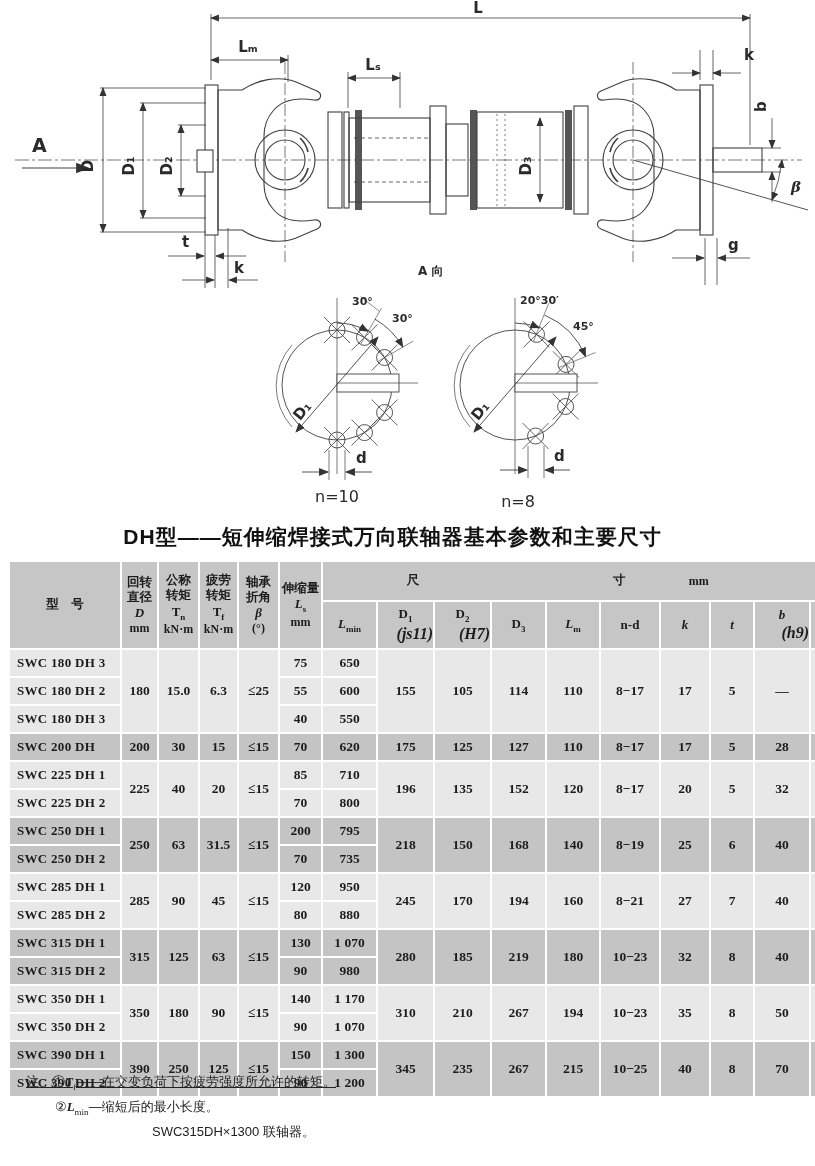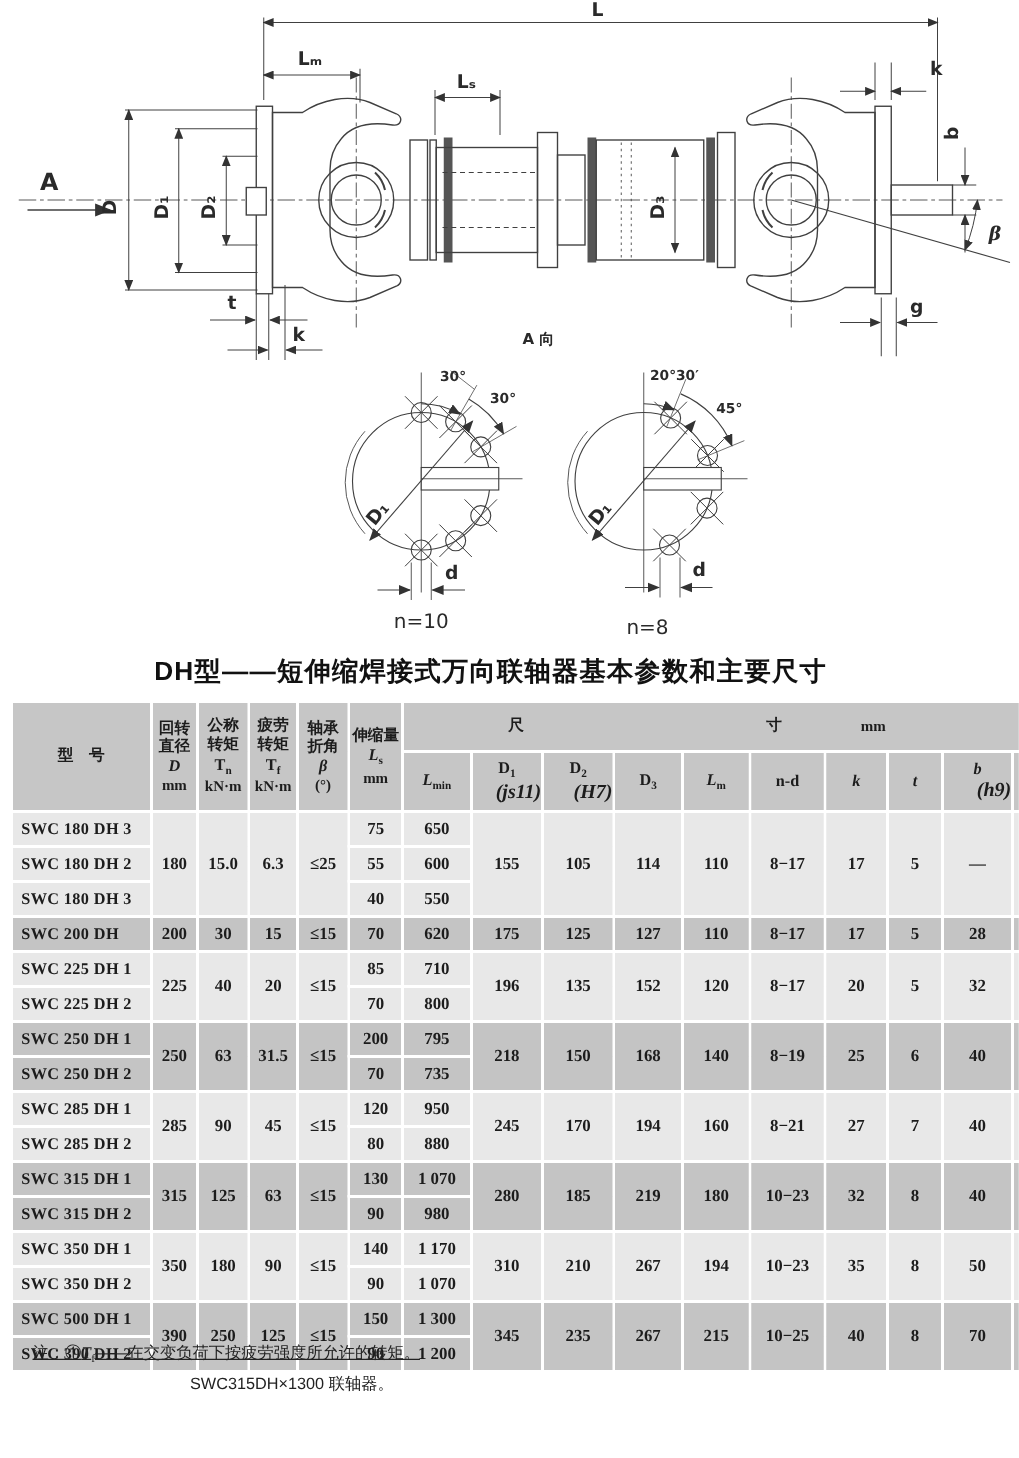--- a/index.html
+++ b/index.html
@@ -468,21 +468,21 @@
         <td rowspan="2">8</td>
         <td rowspan="2">50</td>
         <td rowspan="2">16.0</td>
       </tr>
       <tr class="light">
         <td class="model">SWC 350 DH 2</td>
         <td>90</td>
         <td>1 070</td>
       </tr>
       <tr class="dark">
-        <td class="model">SWC 500 DH 1</td>
+        <td class="model">SWC 390 DH 1</td>
         <td rowspan="2">390</td>
         <td rowspan="2">250</td>
         <td rowspan="2">125</td>
         <td rowspan="2">≤15</td>
         <td>150</td>
         <td>1 300</td>
         <td rowspan="2">345</td>
         <td rowspan="2">235</td>
         <td rowspan="2">267</td>
         <td rowspan="2">215</td>
@@ -497,16 +497,19 @@
         <td>90</td>
         <td>1 200</td>
       </tr>
     </tbody>
 </table>
 
 <div class="notes">
   <div class="note-line first">
     <span>注：</span><span>①</span><span class="note-sym">T</span><sub>f</sub><span>——在交变负荷下按疲劳强度所允许的转矩。</span>
   </div>
+  <div class="note-line">
+    <span>②</span><span class="note-sym">L</span><sub>min</sub><span>—缩短后的最小长度。</span>
+  </div>
   <div class="note-line cont">
     <span>SWC315DH×1300 联轴器。</span>
   </div>
 </div>
 
 </body></html>

